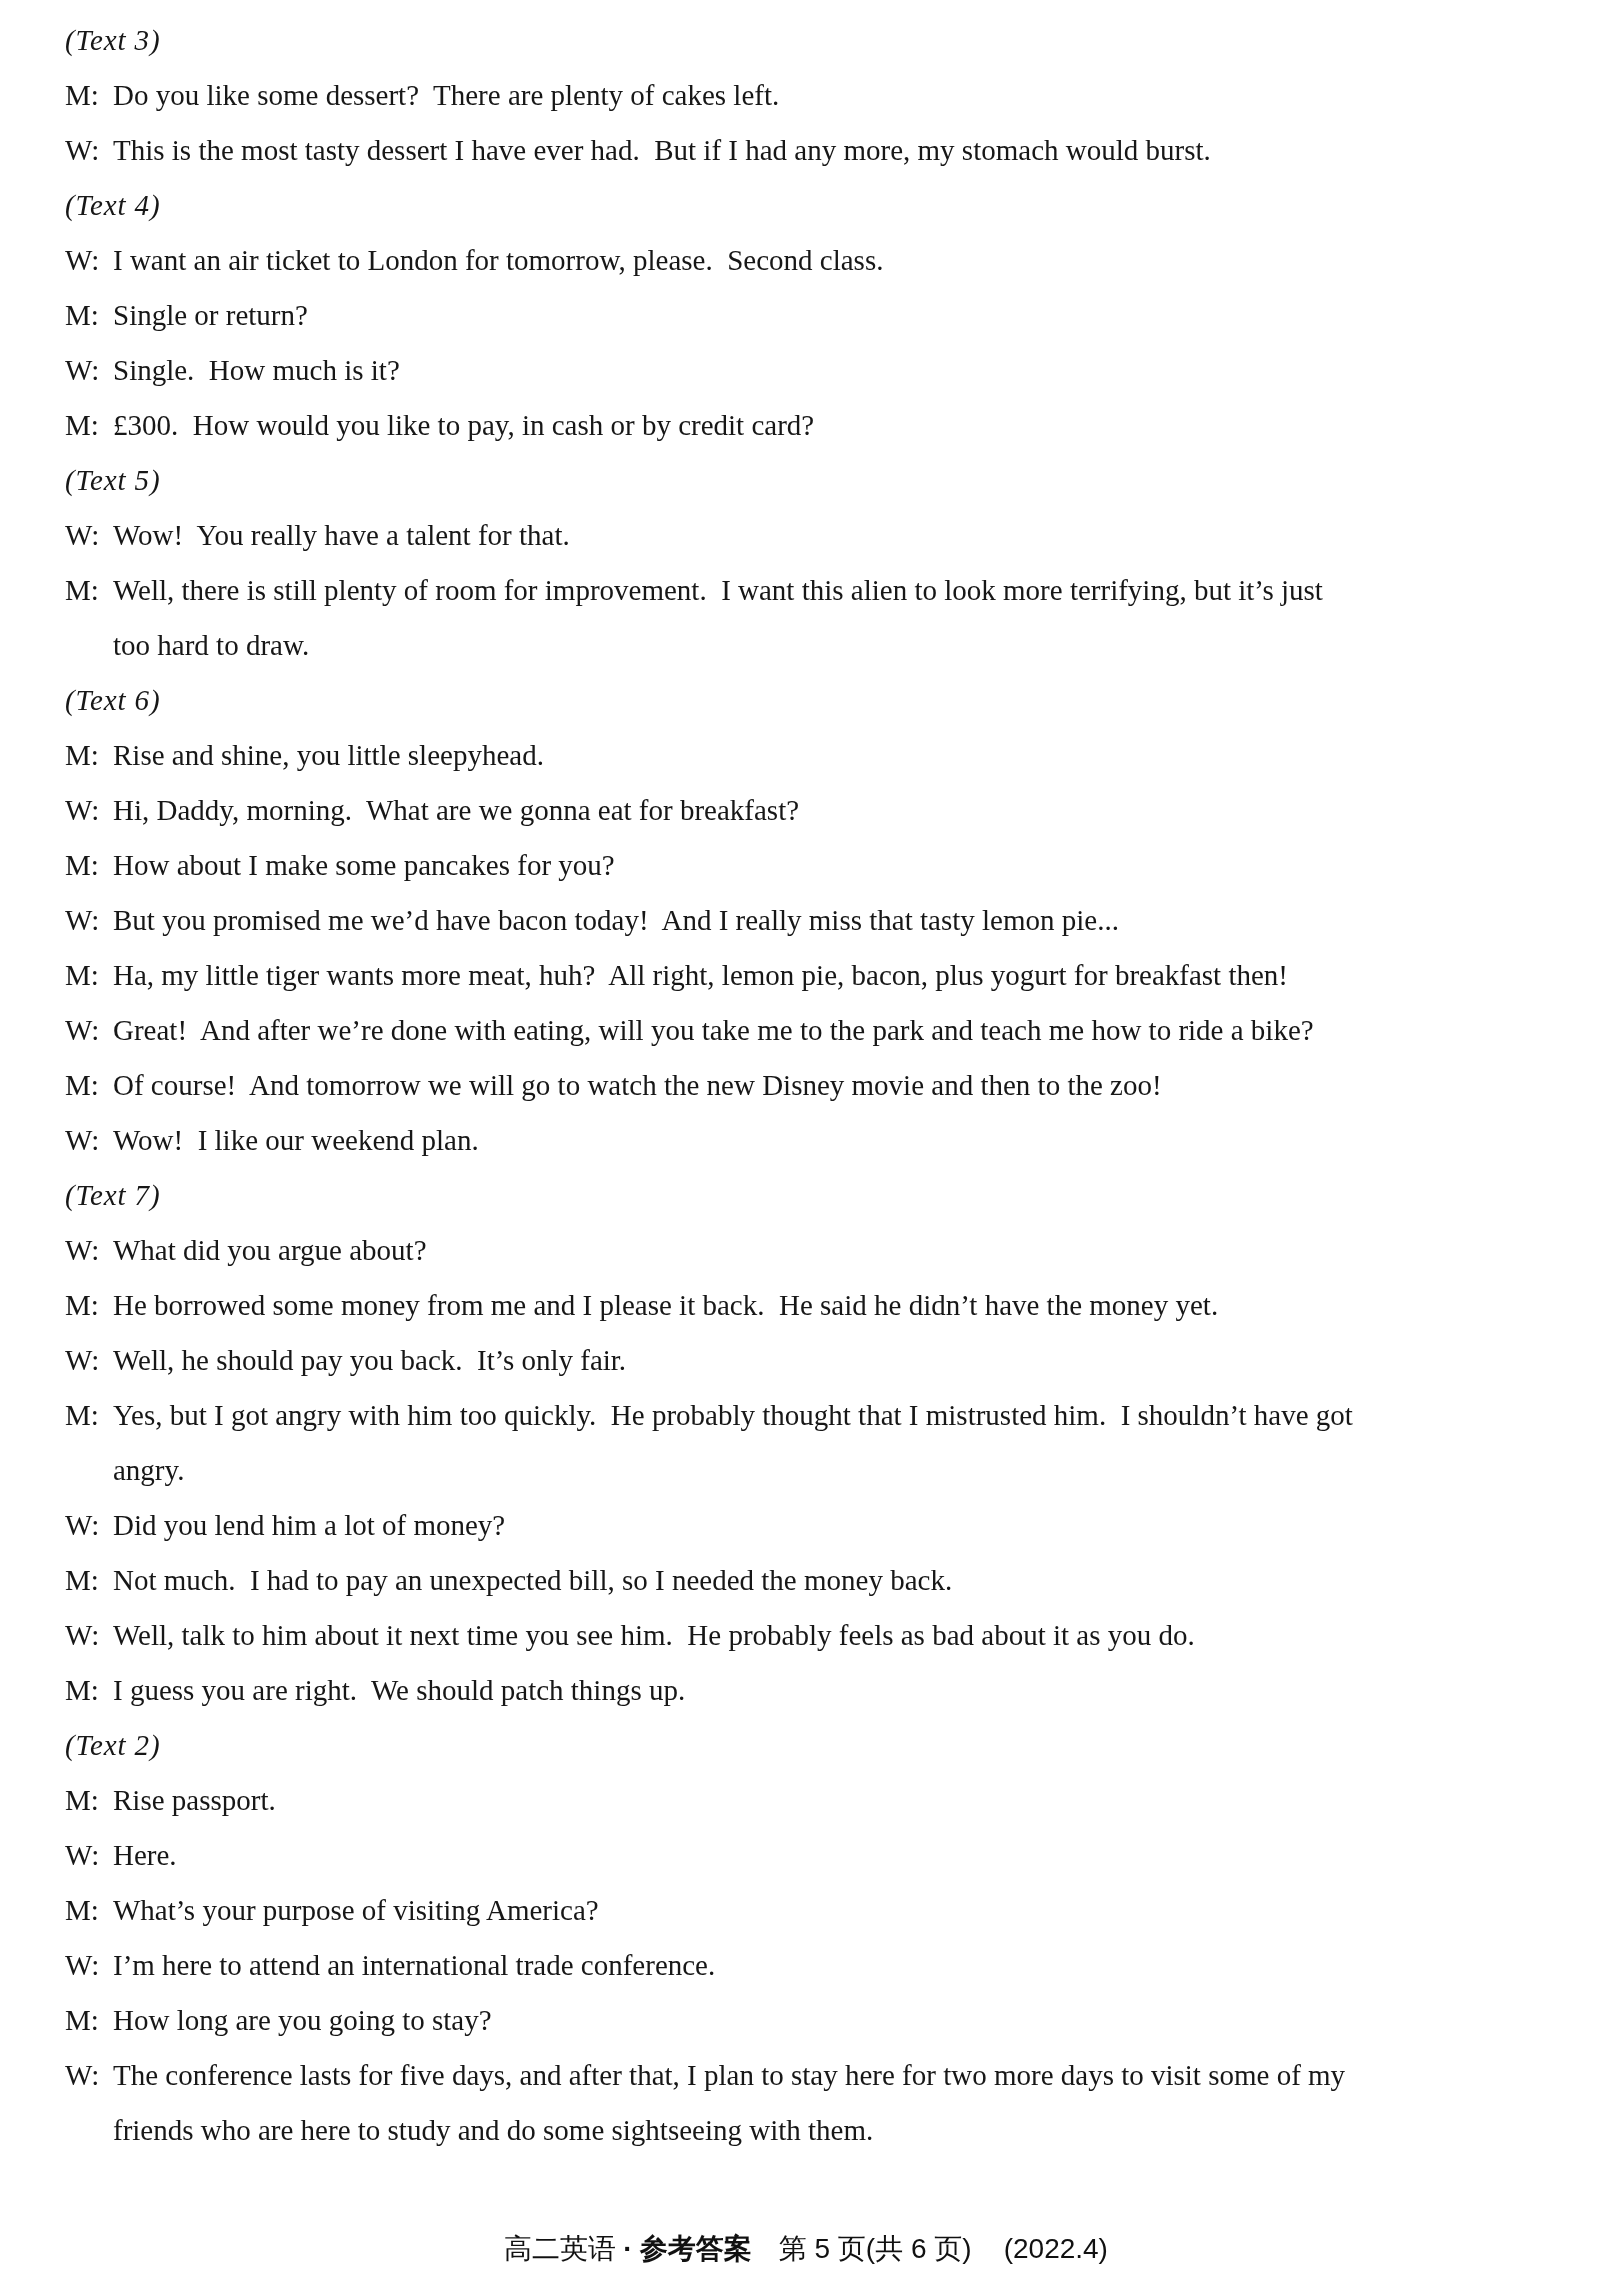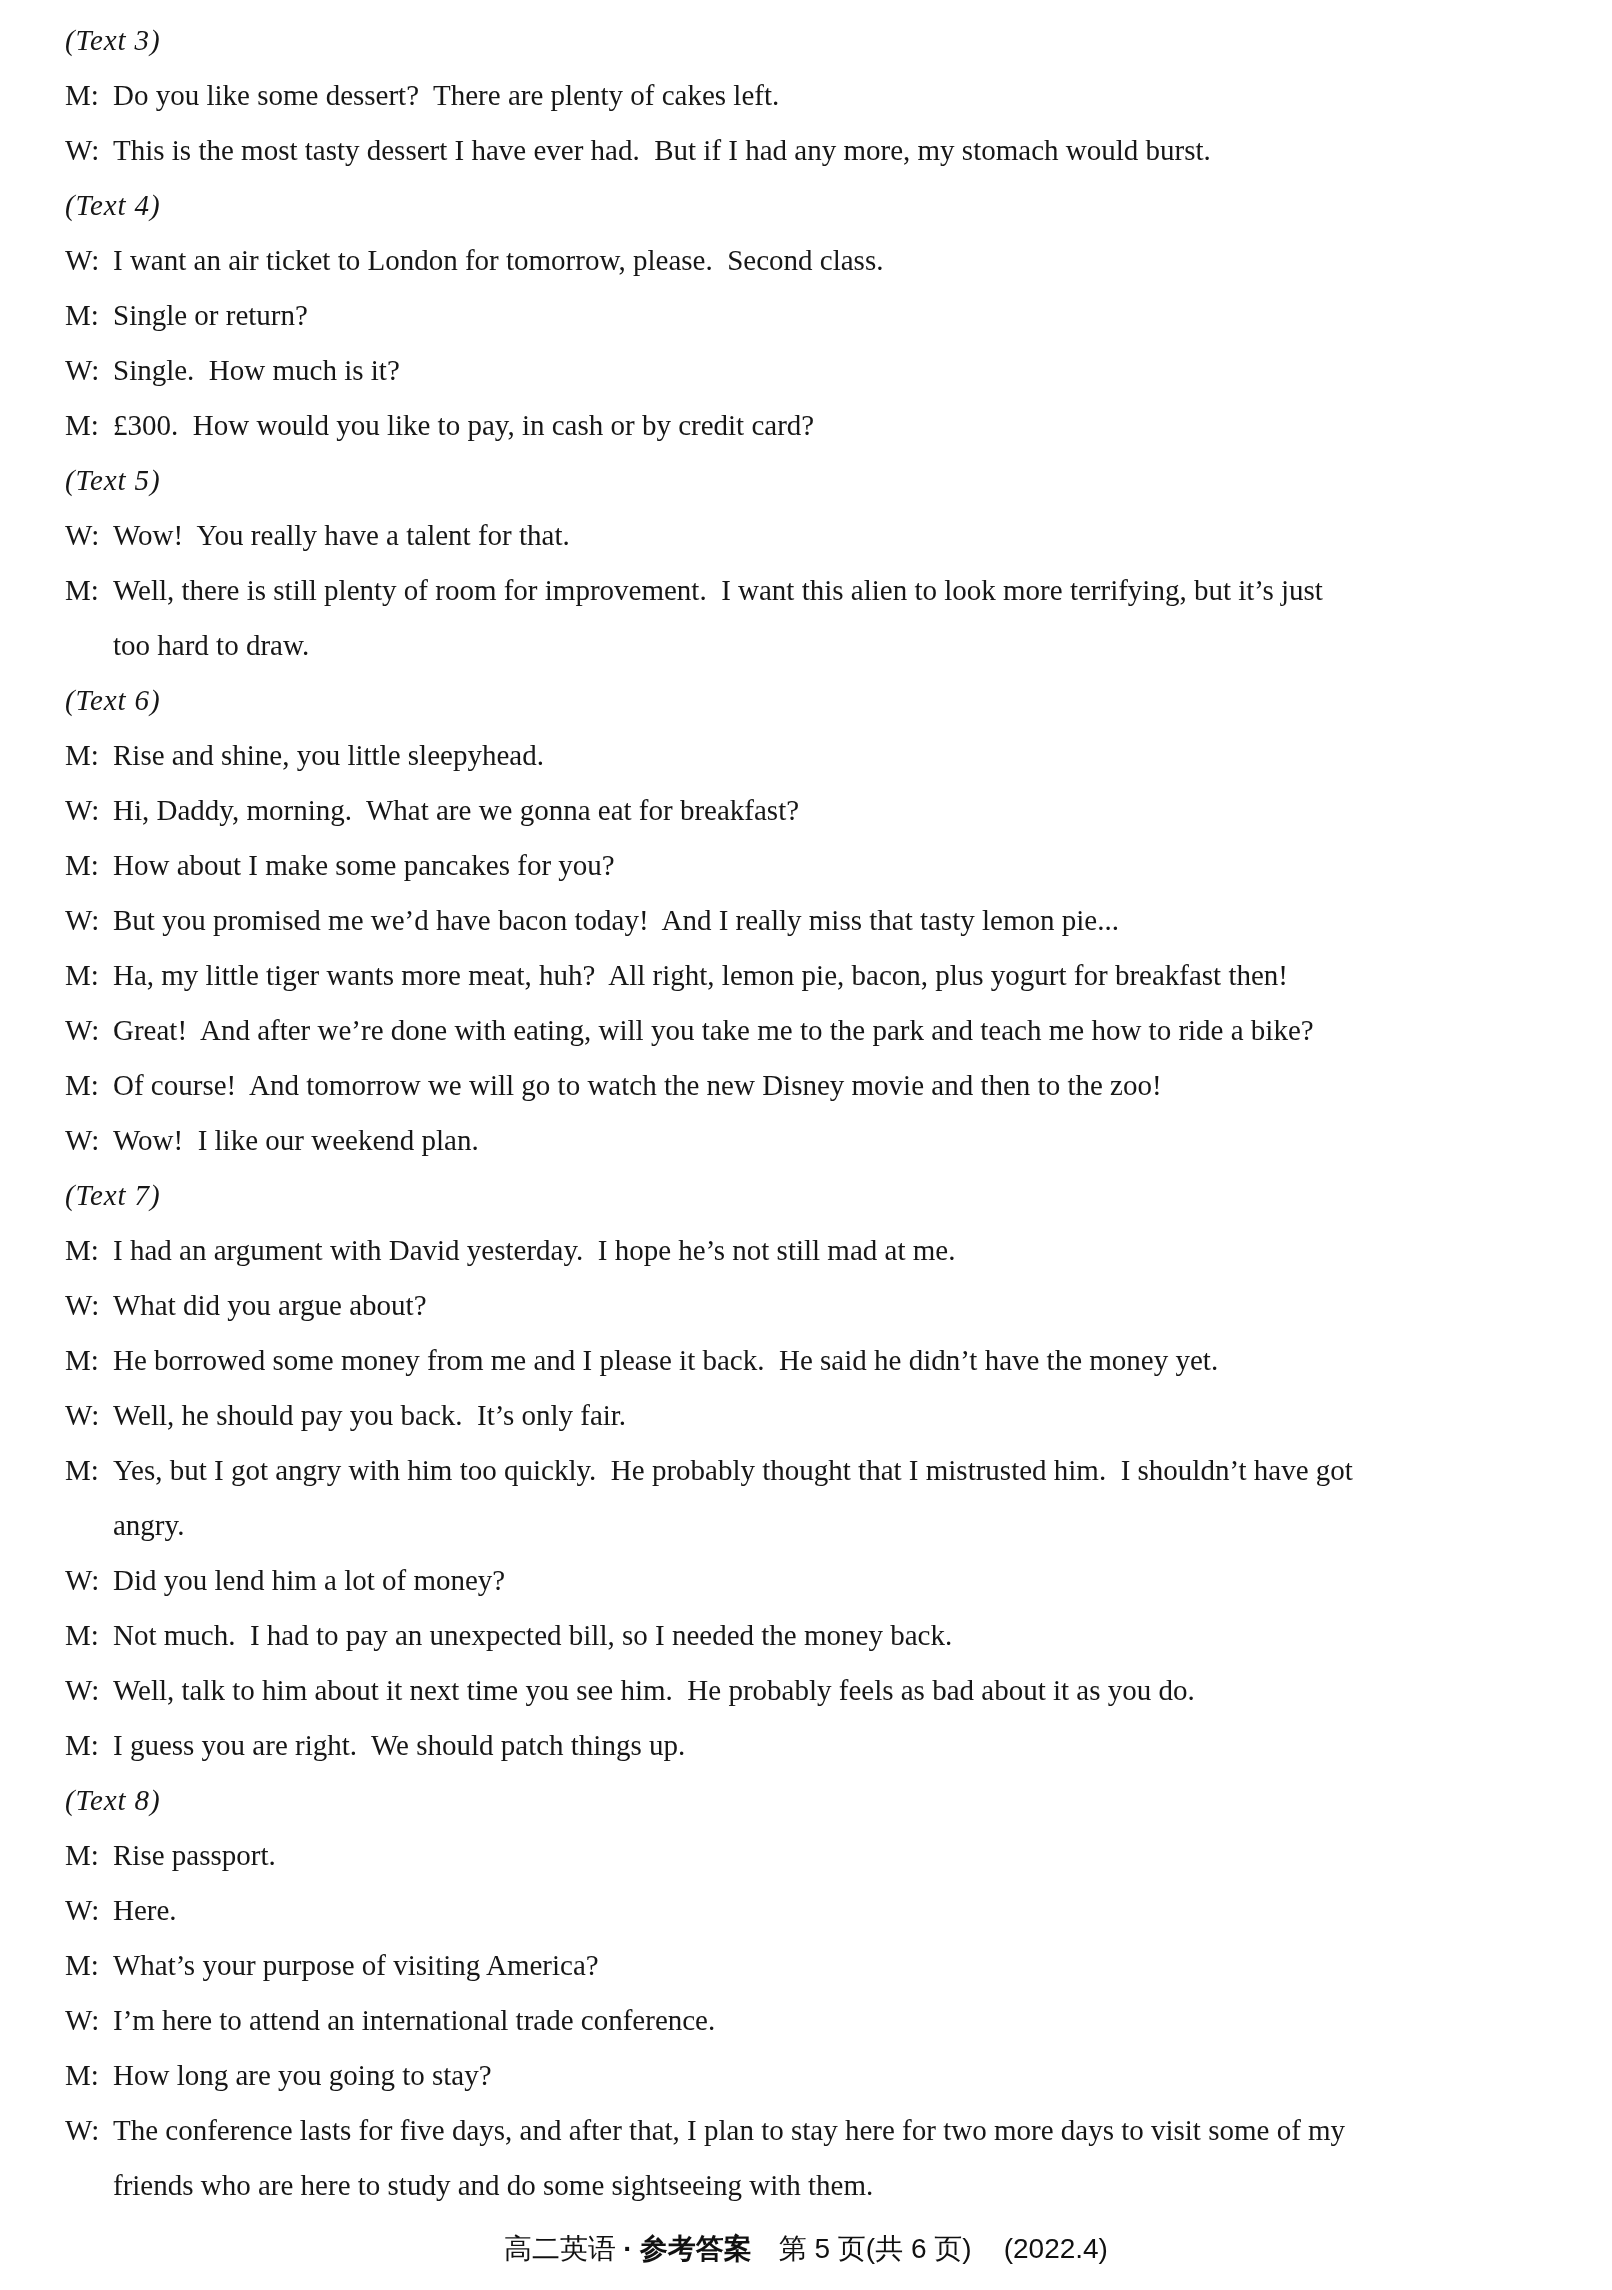--- a/index.html
+++ b/index.html
@@ -58,31 +58,30 @@
     <div class="line"><span class="hdr">(Text 6)</span></div>
     <div class="line"><span class="spk">M:</span><span class="txt">Rise and shine, you little sleepyhead.</span></div>
     <div class="line"><span class="spk">W:</span><span class="txt">Hi, Daddy, morning.  What are we gonna eat for breakfast?</span></div>
     <div class="line"><span class="spk">M:</span><span class="txt">How about I make some pancakes for you?</span></div>
     <div class="line"><span class="spk">W:</span><span class="txt">But you promised me we’d have bacon today!  And I really miss that tasty lemon pie...</span></div>
     <div class="line"><span class="spk">M:</span><span class="txt">Ha, my little tiger wants more meat, huh?  All right, lemon pie, bacon, plus yogurt for breakfast then!</span></div>
     <div class="line"><span class="spk">W:</span><span class="txt">Great!  And after we’re done with eating, will you take me to the park and teach me how to ride a bike?</span></div>
     <div class="line"><span class="spk">M:</span><span class="txt">Of course!  And tomorrow we will go to watch the new Disney movie and then to the zoo!</span></div>
     <div class="line"><span class="spk">W:</span><span class="txt">Wow!  I like our weekend plan.</span></div>
     <div class="line"><span class="hdr">(Text 7)</span></div>
-    <div class="line"><span class="spk">M:</span><span class="txt">I had an argument with David yesterday.  I hope he’s not still mad at me.</span></div>
     <div class="line"><span class="spk">W:</span><span class="txt">What did you argue about?</span></div>
     <div class="line"><span class="spk">M:</span><span class="txt">He borrowed some money from me and I please it back.  He said he didn’t have the money yet.</span></div>
     <div class="line"><span class="spk">W:</span><span class="txt">Well, he should pay you back.  It’s only fair.</span></div>
     <div class="line"><span class="spk">M:</span><span class="txt">Yes, but I got angry with him too quickly.  He probably thought that I mistrusted him.  I shouldn’t have got</span></div>
     <div class="line cont"><span class="txt">angry.</span></div>
     <div class="line"><span class="spk">W:</span><span class="txt">Did you lend him a lot of money?</span></div>
     <div class="line"><span class="spk">M:</span><span class="txt">Not much.  I had to pay an unexpected bill, so I needed the money back.</span></div>
     <div class="line"><span class="spk">W:</span><span class="txt">Well, talk to him about it next time you see him.  He probably feels as bad about it as you do.</span></div>
     <div class="line"><span class="spk">M:</span><span class="txt">I guess you are right.  We should patch things up.</span></div>
-    <div class="line"><span class="hdr">(Text 8)</span></div>
+    <div class="line"><span class="hdr">(Text 2)</span></div>
     <div class="line"><span class="spk">M:</span><span class="txt">Rise passport.</span></div>
     <div class="line"><span class="spk">W:</span><span class="txt">Here.</span></div>
     <div class="line"><span class="spk">M:</span><span class="txt">What’s your purpose of visiting America?</span></div>
     <div class="line"><span class="spk">W:</span><span class="txt">I’m here to attend an international trade conference.</span></div>
     <div class="line"><span class="spk">M:</span><span class="txt">How long are you going to stay?</span></div>
     <div class="line"><span class="spk">W:</span><span class="txt">The conference lasts for five days, and after that, I plan to stay here for two more days to visit some of my</span></div>
     <div class="line cont"><span class="txt">friends who are here to study and do some sightseeing with them.</span></div>
   </div>
 
   <div class="footer">

